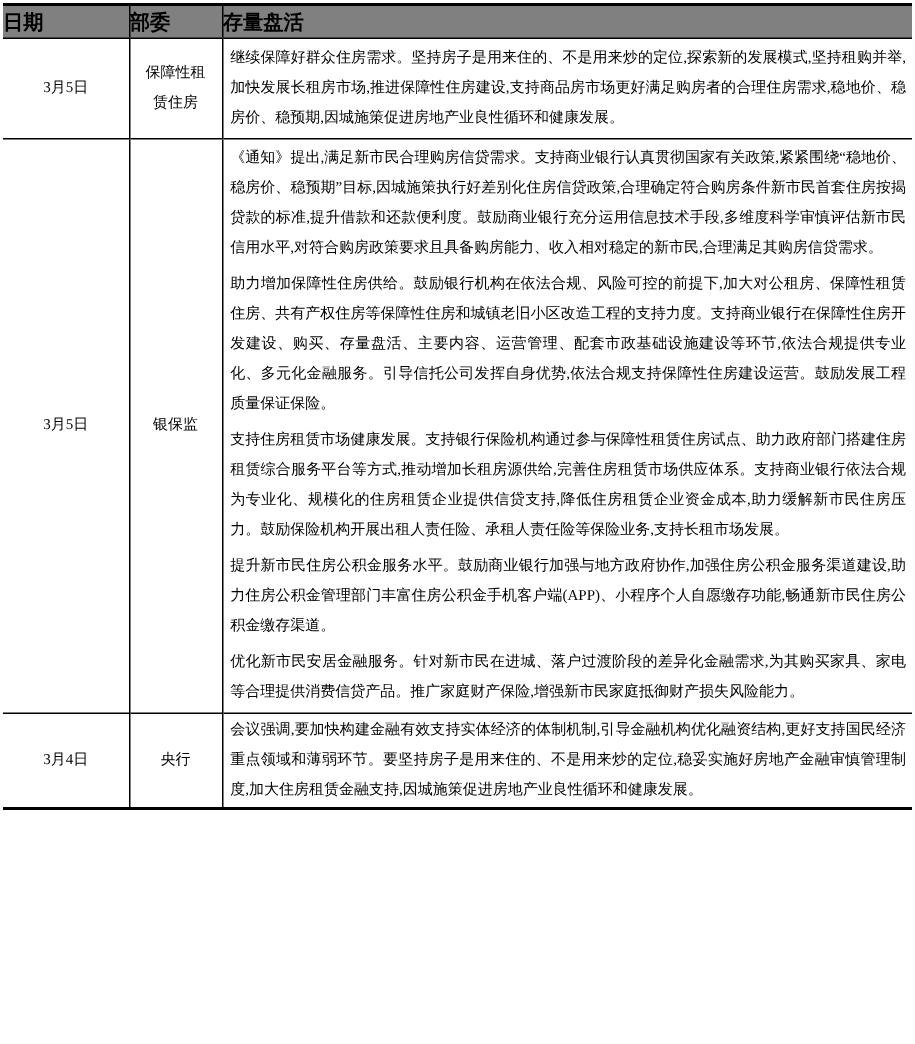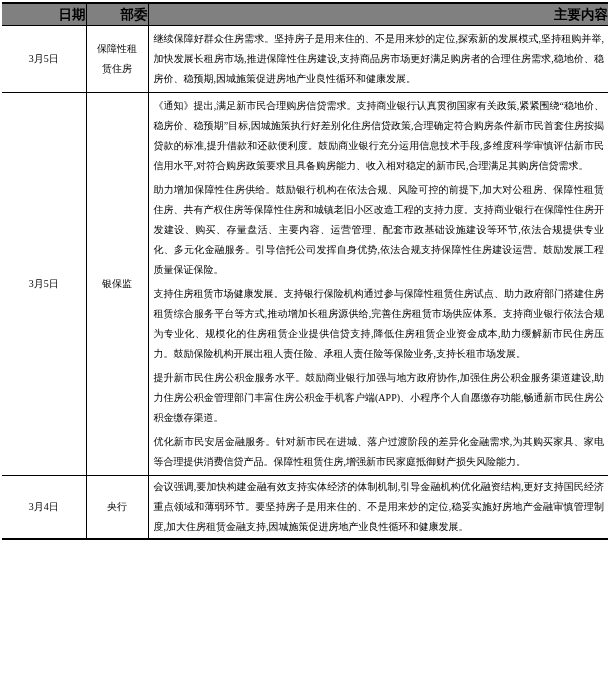--- a/index.html
+++ b/index.html
@@ -28,21 +28,21 @@
   col.c-ministry { width: 62px; }
   col.c-content { width: 460px; }
 
   thead th {
     background: var(--color-header-bg, #808080);
     font-weight: bold;
     font-size: 13.5px;
     line-height: 21px;
     height: 21px;
     padding: 0;
-    text-align: right;
+    text-align: left;
     border-bottom: 1px solid var(--color-border, #000000);
   }
   th + th, td + td {
     border-left: 1px solid var(--color-border, #000000);
     margin-left: 40px;
   }
   tbody tr + tr td {
     border-top: 1px solid var(--color-border, #000000);
   }
   td {
@@ -75,40 +75,40 @@
   <table class="policy">
     <colgroup>
       <col class="c-date">
       <col class="c-ministry">
       <col class="c-content">
     </colgroup>
     <thead>
       <tr>
         <th>日期</th>
         <th>部委</th>
-        <th>主要内容</th>
+        <th>存量盘活</th>
       </tr>
     </thead>
     <tbody>
       <tr>
         <td class="date">3月5日</td>
         <td class="ministry">保障性租赁住房</td>
         <td class="content">
           <p>继续保障好群众住房需求。坚持房子是用来住的、不是用来炒的定位,探索新的发展模式,坚持租购并举,加快发展长租房市场,推进保障性住房建设,支持商品房市场更好满足购房者的合理住房需求,稳地价、稳房价、稳预期,因城施策促进房地产业良性循环和健康发展。</p>
         </td>
       </tr>
       <tr>
         <td class="date">3月5日</td>
         <td class="ministry">银保监</td>
         <td class="content">
           <p>《通知》提出,满足新市民合理购房信贷需求。支持商业银行认真贯彻国家有关政策,紧紧围绕“稳地价、稳房价、稳预期”目标,因城施策执行好差别化住房信贷政策,合理确定符合购房条件新市民首套住房按揭贷款的标准,提升借款和还款便利度。鼓励商业银行充分运用信息技术手段,多维度科学审慎评估新市民信用水平,对符合购房政策要求且具备购房能力、收入相对稳定的新市民,合理满足其购房信贷需求。</p>
           <p>助力增加保障性住房供给。鼓励银行机构在依法合规、风险可控的前提下,加大对公租房、保障性租赁住房、共有产权住房等保障性住房和城镇老旧小区改造工程的支持力度。支持商业银行在保障性住房开发建设、购买、存量盘活、主要内容、运营管理、配套市政基础设施建设等环节,依法合规提供专业化、多元化金融服务。引导信托公司发挥自身优势,依法合规支持保障性住房建设运营。鼓励发展工程质量保证保险。</p>
           <p>支持住房租赁市场健康发展。支持银行保险机构通过参与保障性租赁住房试点、助力政府部门搭建住房租赁综合服务平台等方式,推动增加长租房源供给,完善住房租赁市场供应体系。支持商业银行依法合规为专业化、规模化的住房租赁企业提供信贷支持,降低住房租赁企业资金成本,助力缓解新市民住房压力。鼓励保险机构开展出租人责任险、承租人责任险等保险业务,支持长租市场发展。</p>
           <p>提升新市民住房公积金服务水平。鼓励商业银行加强与地方政府协作,加强住房公积金服务渠道建设,助力住房公积金管理部门丰富住房公积金手机客户端(APP)、小程序个人自愿缴存功能,畅通新市民住房公积金缴存渠道。</p>
-          <p>优化新市民安居金融服务。针对新市民在进城、落户过渡阶段的差异化金融需求,为其购买家具、家电等合理提供消费信贷产品。保障性租赁住房,增强新市民家庭抵御财产损失风险能力。</p>
+          <p>优化新市民安居金融服务。针对新市民在进城、落户过渡阶段的差异化金融需求,为其购买家具、家电等合理提供消费信贷产品。推广家庭财产保险,增强新市民家庭抵御财产损失风险能力。</p>
         </td>
       </tr>
       <tr class="row-pboc">
         <td class="date">3月4日</td>
         <td class="ministry">央行</td>
         <td class="content">
           <p>会议强调,要加快构建金融有效支持实体经济的体制机制,引导金融机构优化融资结构,更好支持国民经济重点领域和薄弱环节。要坚持房子是用来住的、不是用来炒的定位,稳妥实施好房地产金融审慎管理制度,加大住房租赁金融支持,因城施策促进房地产业良性循环和健康发展。</p>
         </td>
       </tr>
     </tbody>

